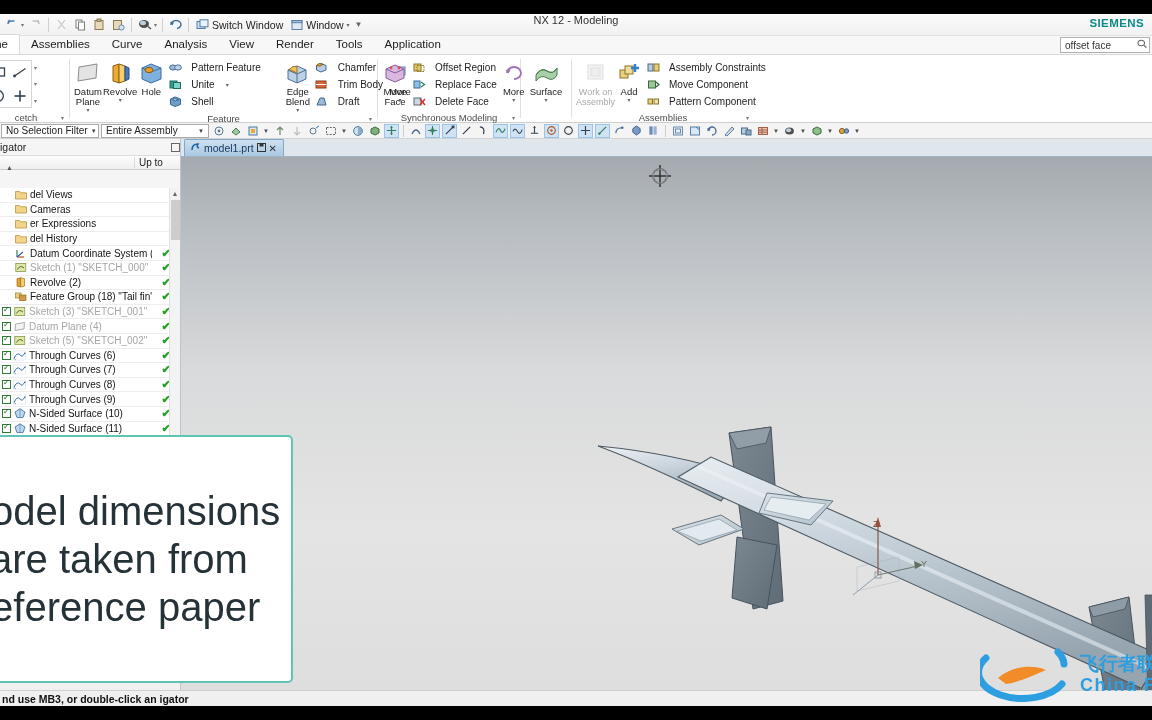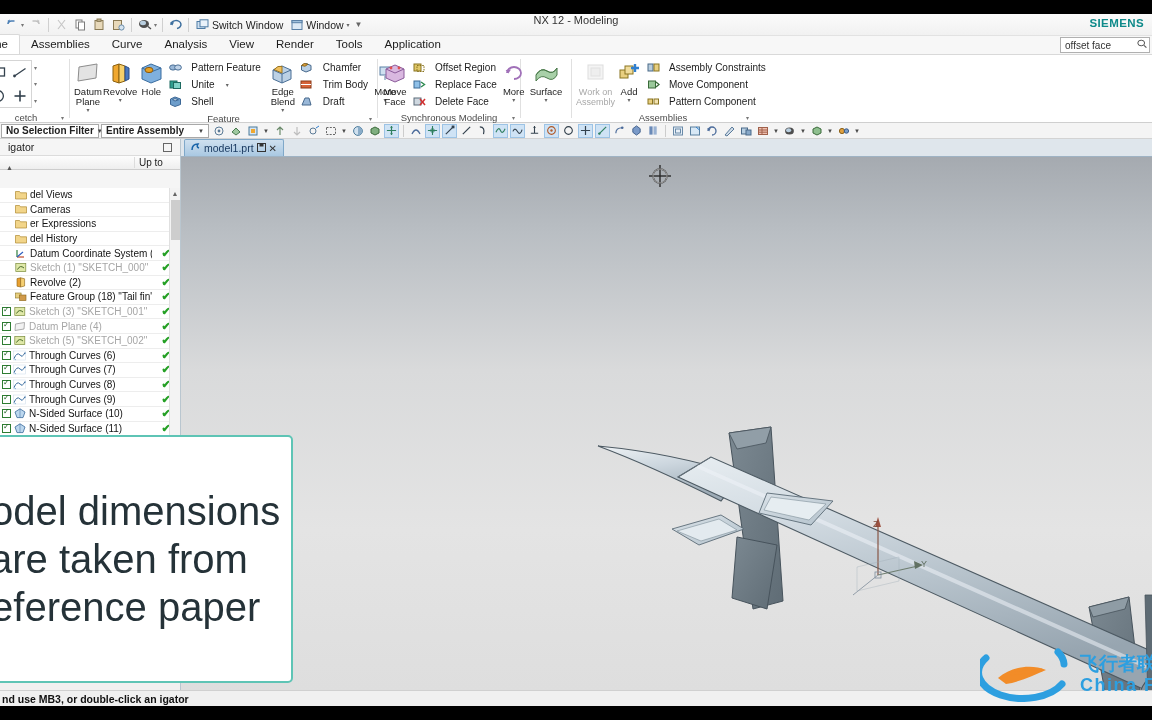--- a/index.html
+++ b/index.html
@@ -107,39 +107,39 @@
 
   
   .selbar {
     position: absolute; left: 0; top: 123px; width: 1152px; height: 16px;
     background: #f4f4f4; border-bottom: 1px solid #d3d3d3;
     display: flex; align-items: center; gap: 2px; padding-left: 1px;
   }
   .combo {
     height: 14px; background: #fff; border: 1px solid #a9a9a9;
     display: flex; align-items: center; padding: 0 1px 0 4px;
-    font-size: 10px; color: #222; font-weight: bold;
+    font-size: 10px; color: #222;
   }
   .combo .cv { flex: 1; white-space: nowrap; }
   .combo .ca { font-size: 6px; color: #444; padding: 0 3px; }
   .tbico {
     width: 15px; height: 14px; display: flex; align-items: center; justify-content: center;
     font-size: 10px; color: #4a4a4a; cursor: default;
   }
   .tbico.sel { background: #cfe3f5; border: 1px solid #9cc3e5; }
   .tbsep { width: 1px; height: 12px; background: #ccc; margin: 0 2px; }
 
   
   .leftpanel {
     position: absolute; left: 0; top: 139px; width: 181px; height: 551px;
     background: #f5f5f5; border-right: 1px solid #b9c6cf;
     display: flex; flex-direction: column;
   }
   .lp-title {
-    height: 16px; display: flex; align-items: center; padding: 0 8px;
+    height: 16px; display: flex; align-items: center; padding: 0 0;
     font-size: 10.5px; color: #1a1a1a; background: #f5f5f5;
   }
   .lp-title .pin { margin-left: auto; width: 9px; height: 9px; border: 1px solid #666; }
   .lp-header {
     height: 15px; display: flex; align-items: center;
     background: linear-gradient(to bottom,#fdfdfd,#eeeeee);
     border-top: 1px solid #dcdcdc; border-bottom: 1px solid #cdcdcd;
     font-size: 10px; color: #222;
   }
   .lp-header .colA { flex: 1; padding-left: 4px; }
@@ -428,21 +428,21 @@
           <div class="smallbtn">
             <span class="sg">
               <svg width="13" height="11" viewBox="0 0 13 11">
                   <path d="M1.5 3 L6 1 L11.5 3 L11.5 8.5 L6 10.5 L1.5 8.5 Z" fill="#6e9ecb" stroke="#3d6896"></path>
                   <path d="M3.5 3.6 L6 2.6 L9.5 3.8 L6 5 Z" fill="#d8e6f2" stroke="#3d6896"></path>
                 </svg>
             </span>
             <span class="sl">Shell</span>
           </div>
         </div>
-        <div class="bigbtn" style="margin-left:5px;">
+        <div class="bigbtn" style="margin-left:20px;">
           <span class="glyph">
             <svg width="25" height="23" viewBox="0 0 25 23">
               <path d="M3 8 L12 4 L21 8 L21 17 L12 21 L3 17 Z" fill="#bcd1e5" stroke="#4a6f96"></path>
               <path d="M3 8 L12 12 L21 8" fill="none" stroke="#4a6f96"></path>
               <path d="M12 12 L12 21" stroke="#4a6f96"></path>
               <path d="M4 7.6 Q8 3 12 4.4 L12 11 Z" fill="#f0bf5c" stroke="#9a7420"></path>
             </svg>
           </span>
           <span class="lbl" style="white-space:pre-line;">Edge
 Blend</span>

